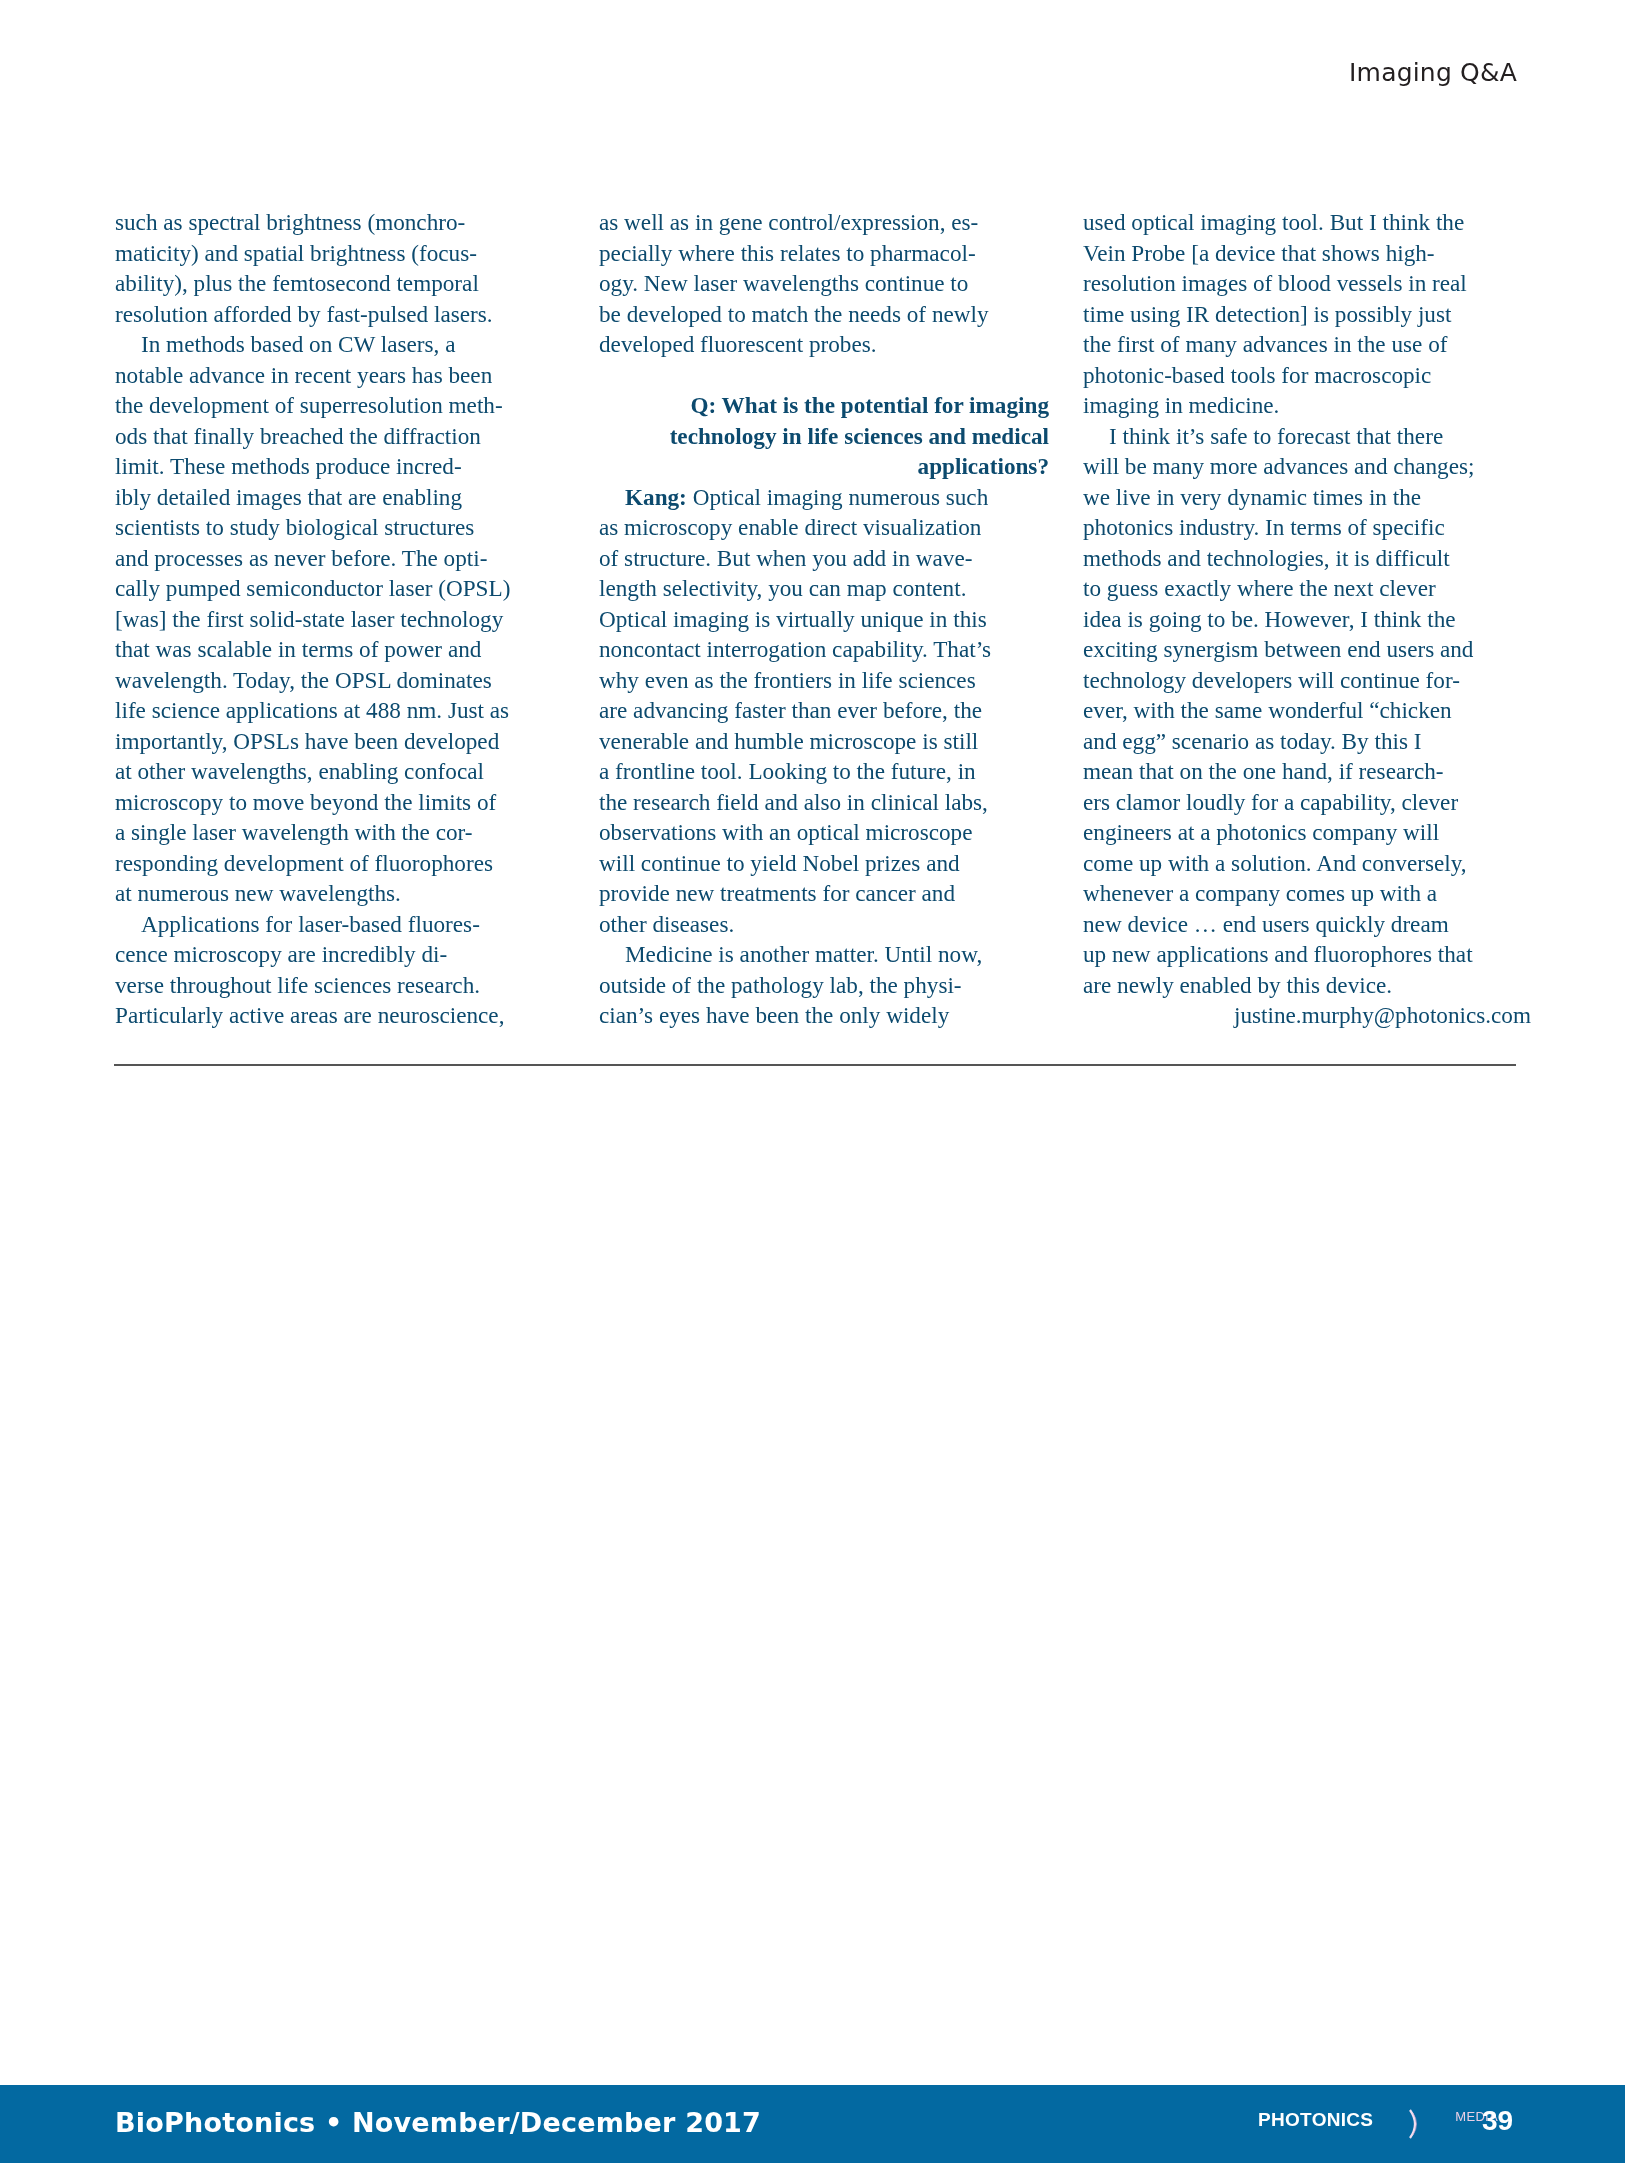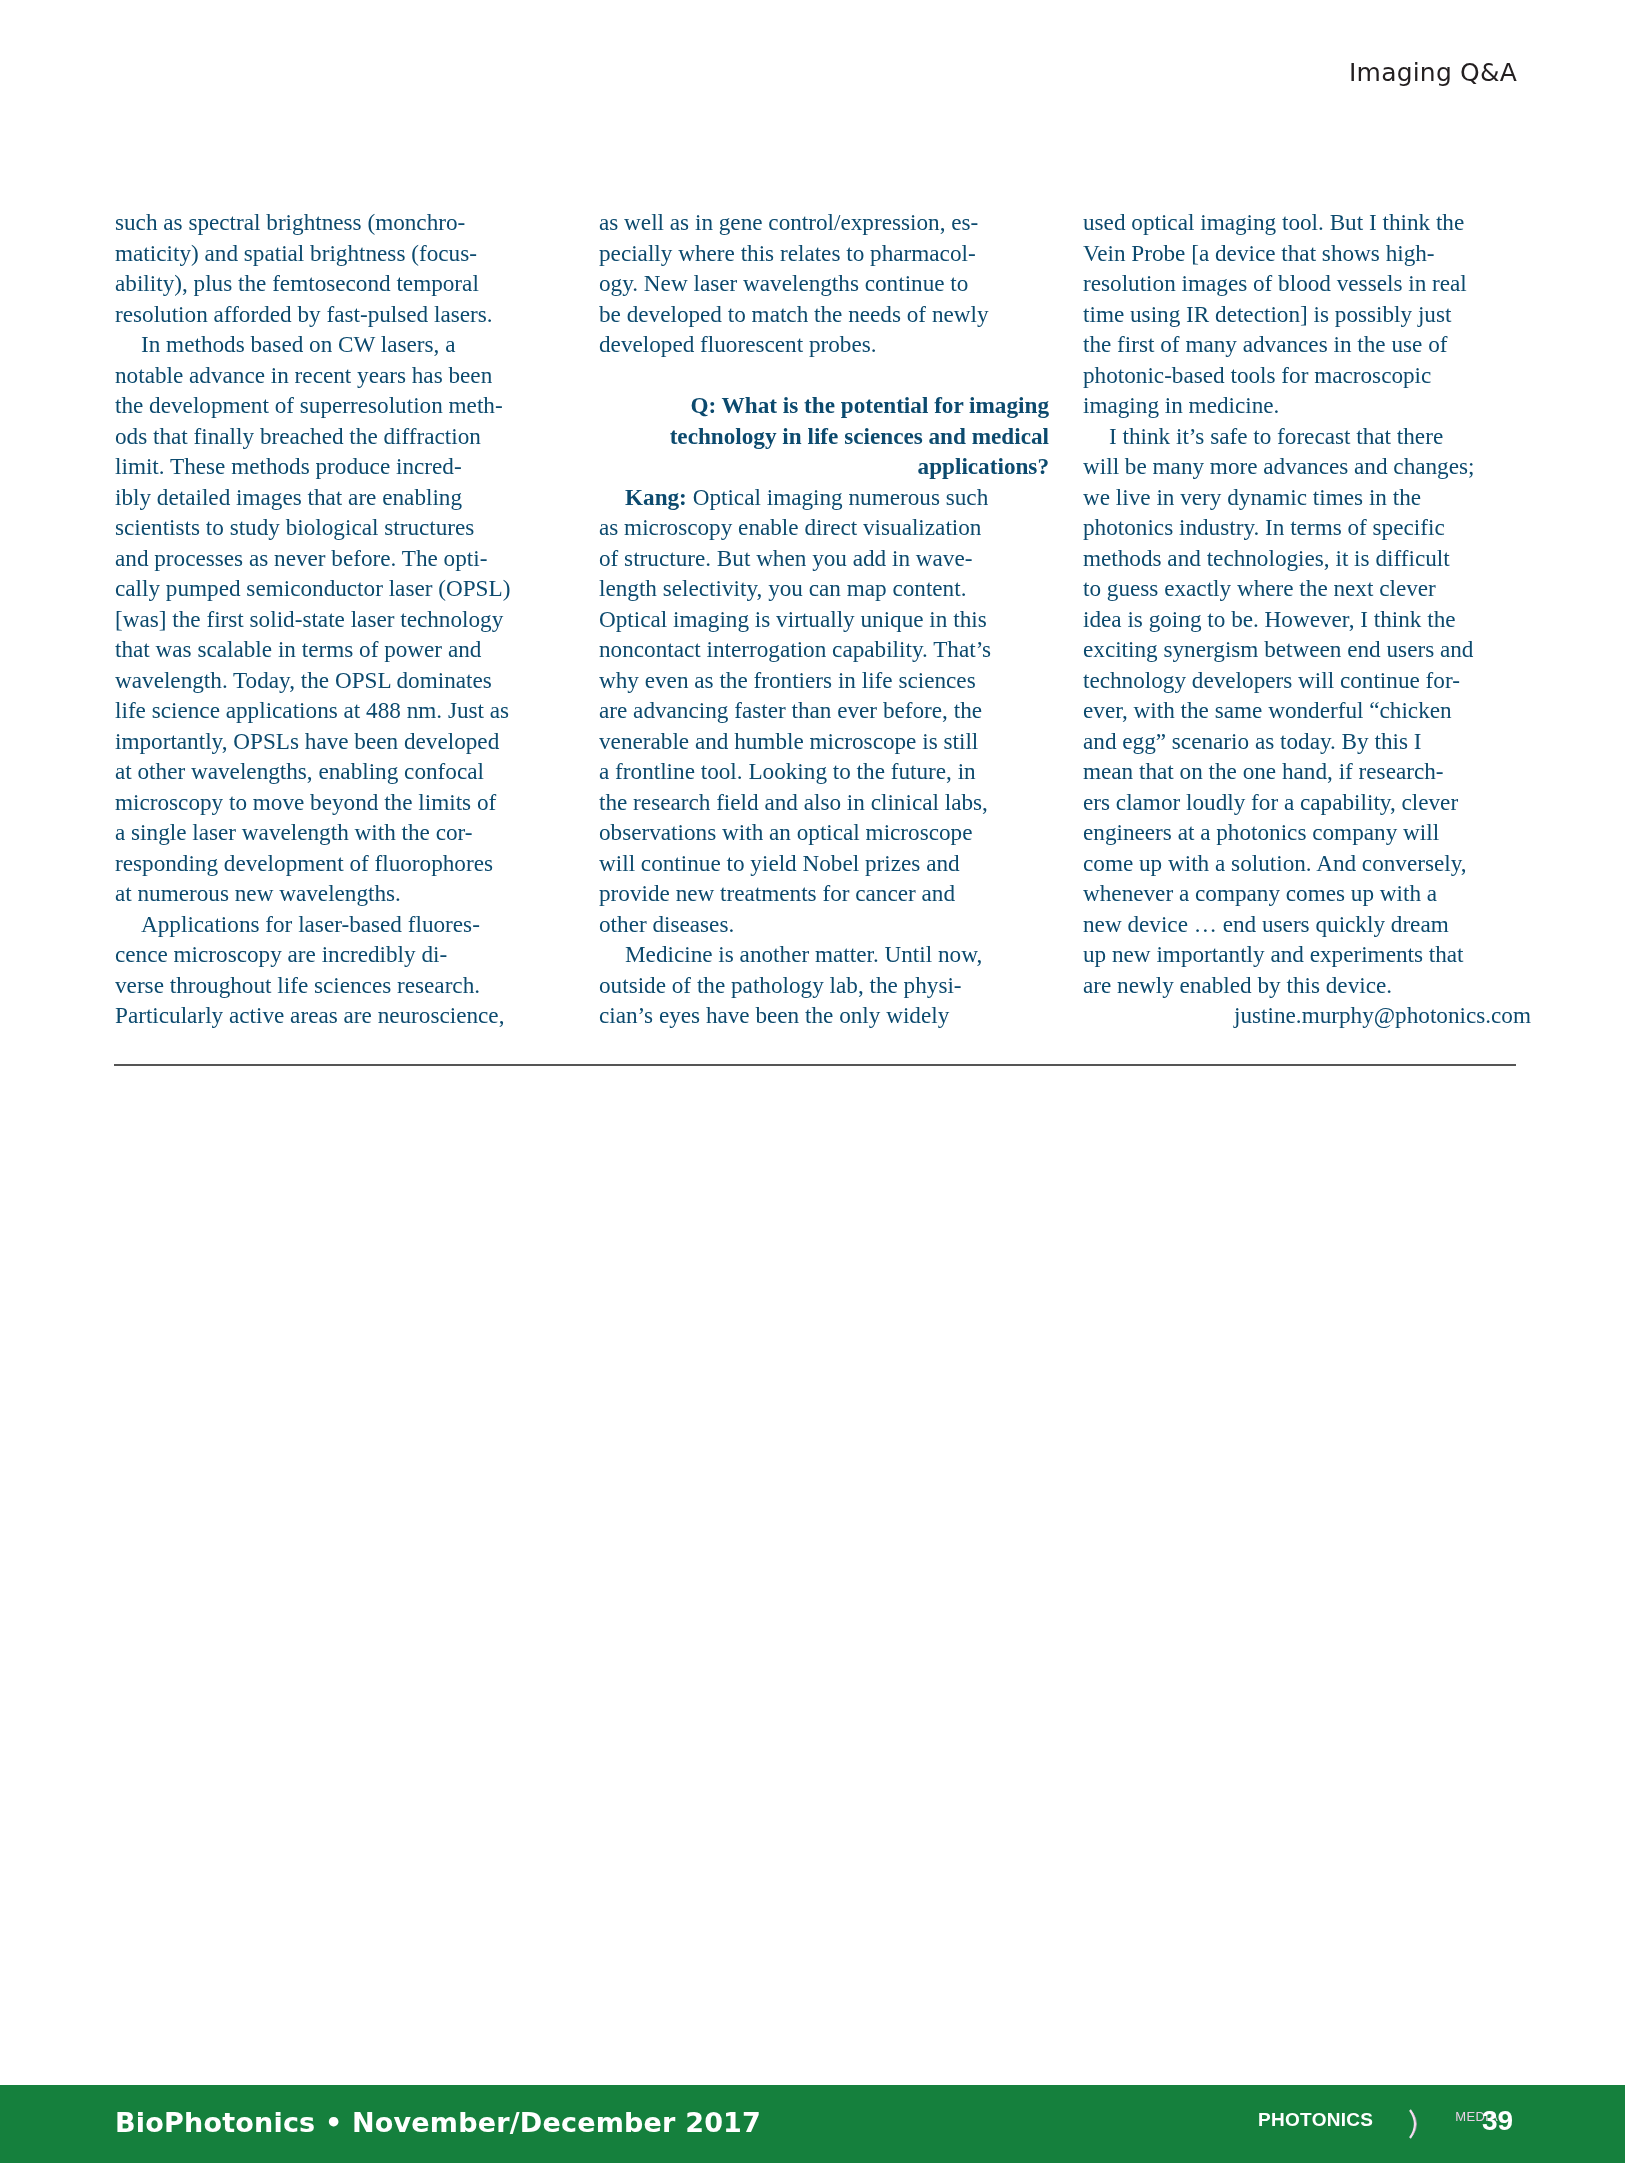--- a/index.html
+++ b/index.html
@@ -23,21 +23,21 @@
   .line { white-space: nowrap; display: block; height: 30.5px; }
   .indent { padding-left: 26px; }
   .bold { font-weight: bold; text-align: right; }
   .right { text-align: right; }
   .rule {
     position: absolute; left: 114px; top: 1064px; width: 1402px; height: 2px;
     background: #555555;
   }
   .footer {
     position: absolute; left: 0; top: 2085px; width: 1625px; height: 78px;
-    background: #15803d;
+    background: #0369a1;
   }
   .footer-title {
     position: absolute; left: 115px; top: 22px;
     font-family: "DejaVu Sans", sans-serif; font-weight: bold; font-size: 27px;
     color: #ffffff; letter-spacing: 0.2px;
   }
   .logo {
     position: absolute; left: 1258px; top: 24px; height: 30px;
     display: flex; align-items: flex-start; gap: 32px;
   }
@@ -138,21 +138,21 @@
       <span class="line">exciting synergism between end users and</span>
       <span class="line">technology developers will continue for-</span>
       <span class="line">ever, with the same wonderful “chicken</span>
       <span class="line">and egg” scenario as today. By this I</span>
       <span class="line">mean that on the one hand, if research-</span>
       <span class="line">ers clamor loudly for a capability, clever</span>
       <span class="line">engineers at a photonics company will</span>
       <span class="line">come up with a solution. And conversely,</span>
       <span class="line">whenever a company comes up with a</span>
       <span class="line">new device … end users quickly dream</span>
-      <span class="line">up new importantly and experiments that</span>
+      <span class="line">up new applications and fluorophores that</span>
       <span class="line">are newly enabled by this device.</span>
       <span class="line right">justine.murphy@photonics.com</span>
     </div>
 </div>
 
 <div class="rule"></div>
 
 <div class="footer">
   <div class="footer-title">BioPhotonics • November/December 2017</div>
   <div class="logo">

